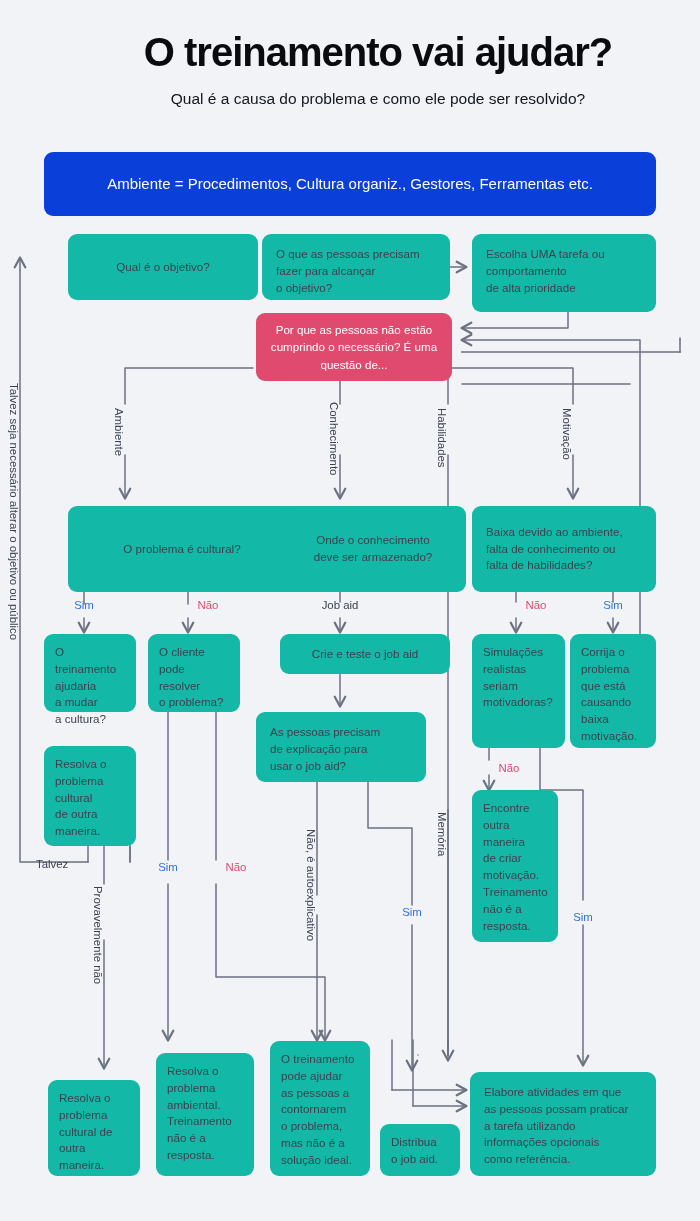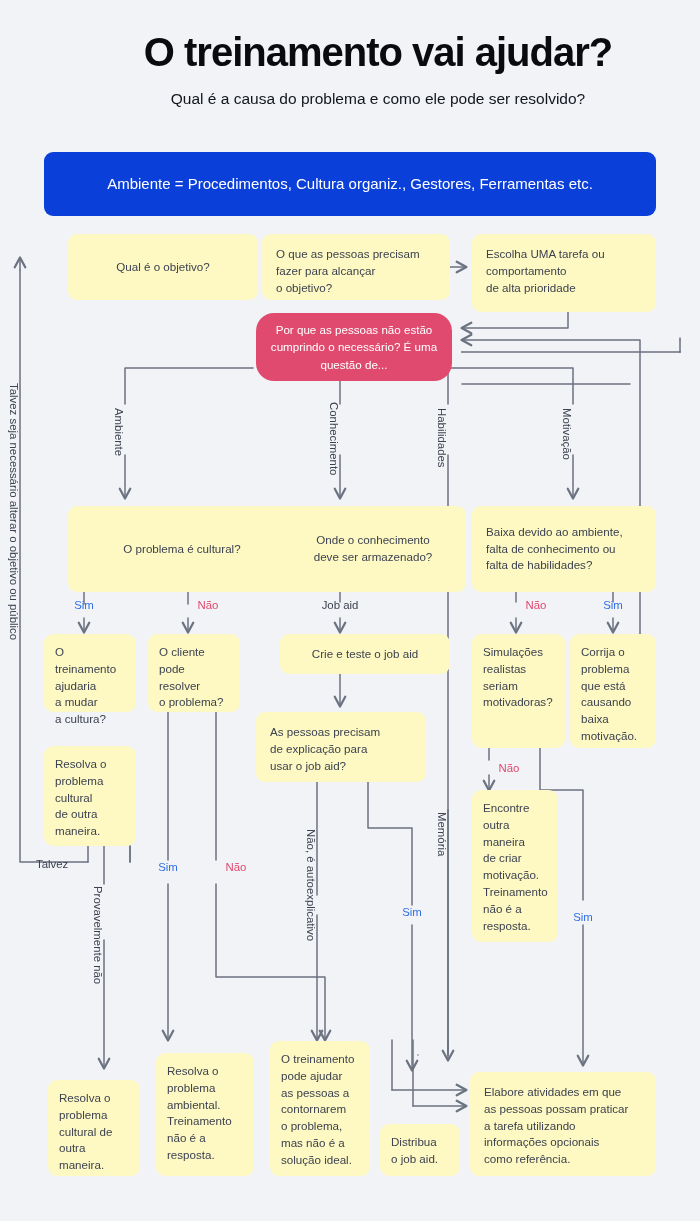--- a/index.html
+++ b/index.html
@@ -17,32 +17,32 @@
   #title{top:30px;font-size:40px;font-weight:700;letter-spacing:-1px;color:#090b0f;line-height:1.1;}
   #subtitle{top:90px;font-size:15.5px;font-weight:400;color:#12151c;}
 
   .banner{
     position:absolute;border-radius:9px;background:#0b3fd9;color:#fff;
     display:flex;align-items:center;justify-content:center;text-align:center;
     font-size:15px;line-height:1.45;padding:0 26px;box-sizing:border-box;
   }
 
   .node{
-    position:absolute;background:#fef9c3;border-radius:9px;
+    position:absolute;background:#14b8a6;border-radius:9px;
     box-sizing:border-box;padding:12px 14px;
     font-size:11.6px;line-height:1.45;color:#3c4250;
     display:flex;
   }
   .node.ctr{align-items:center;justify-content:center;text-align:center;margin-left:24px;}
   .node.tl{align-items:flex-start;justify-content:flex-start;text-align:left;}
   .node.lc{align-items:center;justify-content:flex-start;text-align:left;}
   .node .tx{white-space:pre-line;}
 
   .pink{
-    position:absolute;background:#e04a6e;border-radius:18px;color:#fff;
+    position:absolute;background:#e04a6e;border-radius:9px;color:#fff;
     display:flex;align-items:center;justify-content:center;text-align:center;
     font-size:11.6px;line-height:1.5;box-sizing:border-box;padding:8px 10px;
   }
 
   .lbl{
     position:absolute;font-size:11.4px;color:#3c4250;white-space:nowrap;
   }
   .lbl.sim{color:#2f6fe4;}
   .lbl.nao{color:#e04a6e;margin-left:20px;}
   .lbl.ctr{transform:translateX(-50%);}

